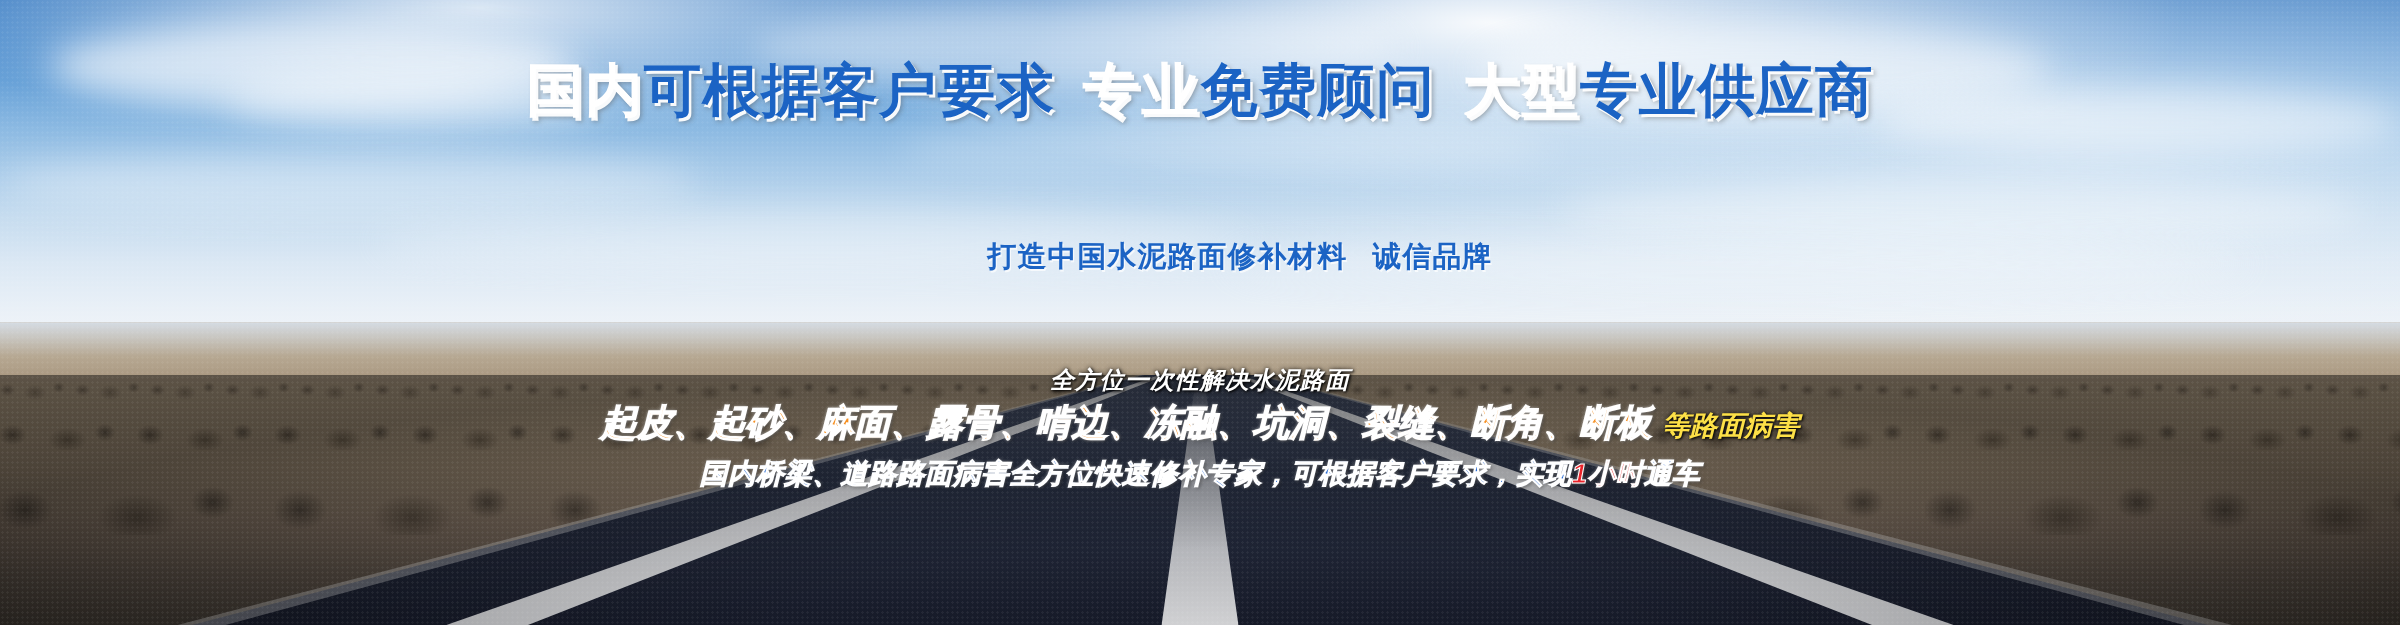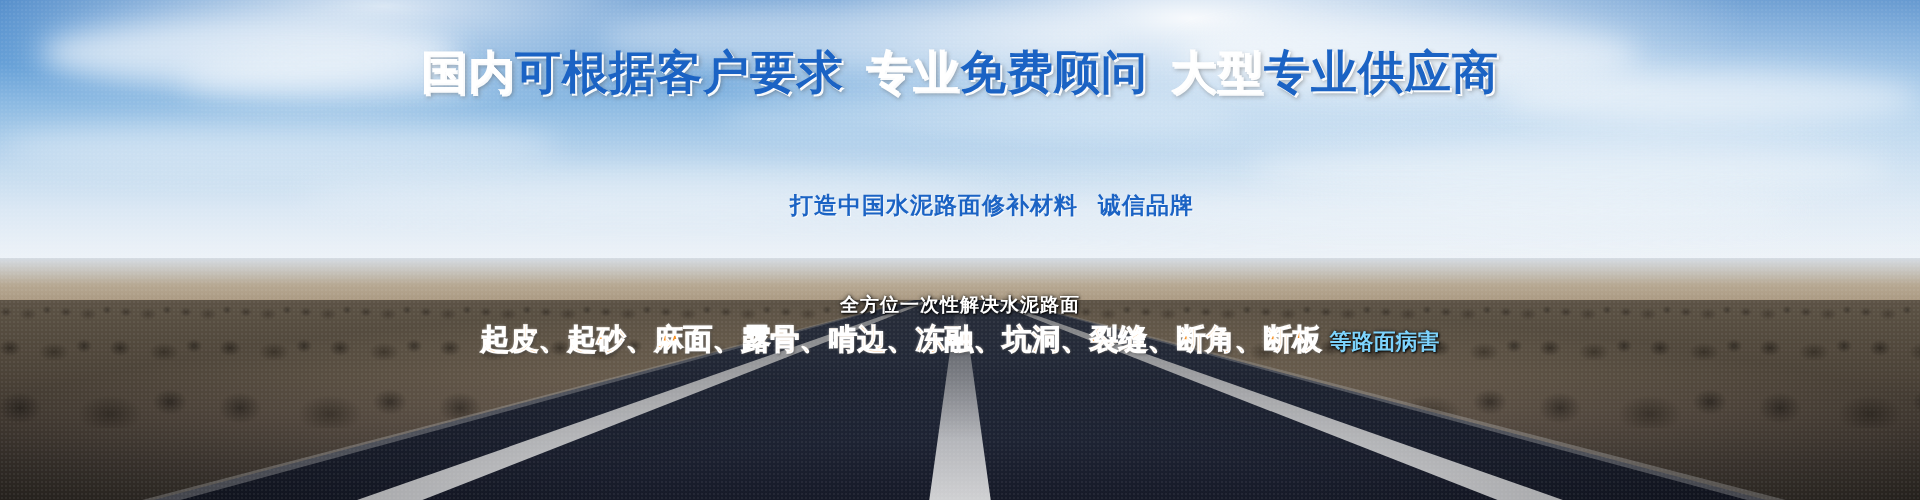--- a/index.html
+++ b/index.html
@@ -269,20 +269,21 @@
   .subblock .ln { display: block; }
   .sgap { display: inline-block; width: 20px; }
 
   .bottom {
     position: absolute;
     top: 292px;
     left: 0;
     width: 1920px;
     text-align: center;
     white-space: nowrap;
+    font-style: italic;
   }
   .bt-kicker {
     display: block;
     color: #FFFFFF;
     font-size: 19px;
     font-weight: bold;
     letter-spacing: 1px;
     line-height: 26px;
     text-shadow: 0 0 4px rgba(0,0,0,0.85), 1px 1px 2px rgba(0,0,0,0.9);
   }
@@ -295,21 +296,21 @@
   }
   .bt-damage .dmg {
     color: #F79021;
     -webkit-text-stroke: 1px #ffffff;
     text-shadow:
       0 0 3px rgba(255,255,255,0.85),
       1px 1px 3px rgba(0,0,0,0.75);
     margin-top: 44px;
   }
   .bt-damage .tail {
-    color: #7dd3fc;
+    color: #fde047;
     font-size: 22px;
     text-shadow: 0 0 4px rgba(0,0,0,0.8), 1px 1px 2px rgba(0,0,0,0.9);
   }
   .bt-final {
     display: block;
     color: #2E6FD6;
     font-size: 22px;
     font-weight: bold;
     line-height: 34px;
     letter-spacing: 0.5px;
@@ -375,16 +376,19 @@
         <span>打造中国水泥路面修补材料</span><span class="sgap"></span><span>诚信品牌</span>
       </span>
     </div>
 
     <div class="bottom">
       <span class="bt-kicker">全方位一次性解决水泥路面</span>
       <span class="bt-damage">
         <span class="dmg">起皮、起砂、麻面、露骨、啃边、冻融、坑洞、裂缝、断角、断板</span>
         <span class="tail">等路面病害</span>
       </span>
+      <span class="bt-final">
+        <span>国内桥梁、道路路面病害全方位快速修补专家，可根据客户要求，实现</span><span class="hot">1小时</span><span>通车</span>
+      </span>
     </div>
 
   </div>
 </div>
 
 </body></html>

